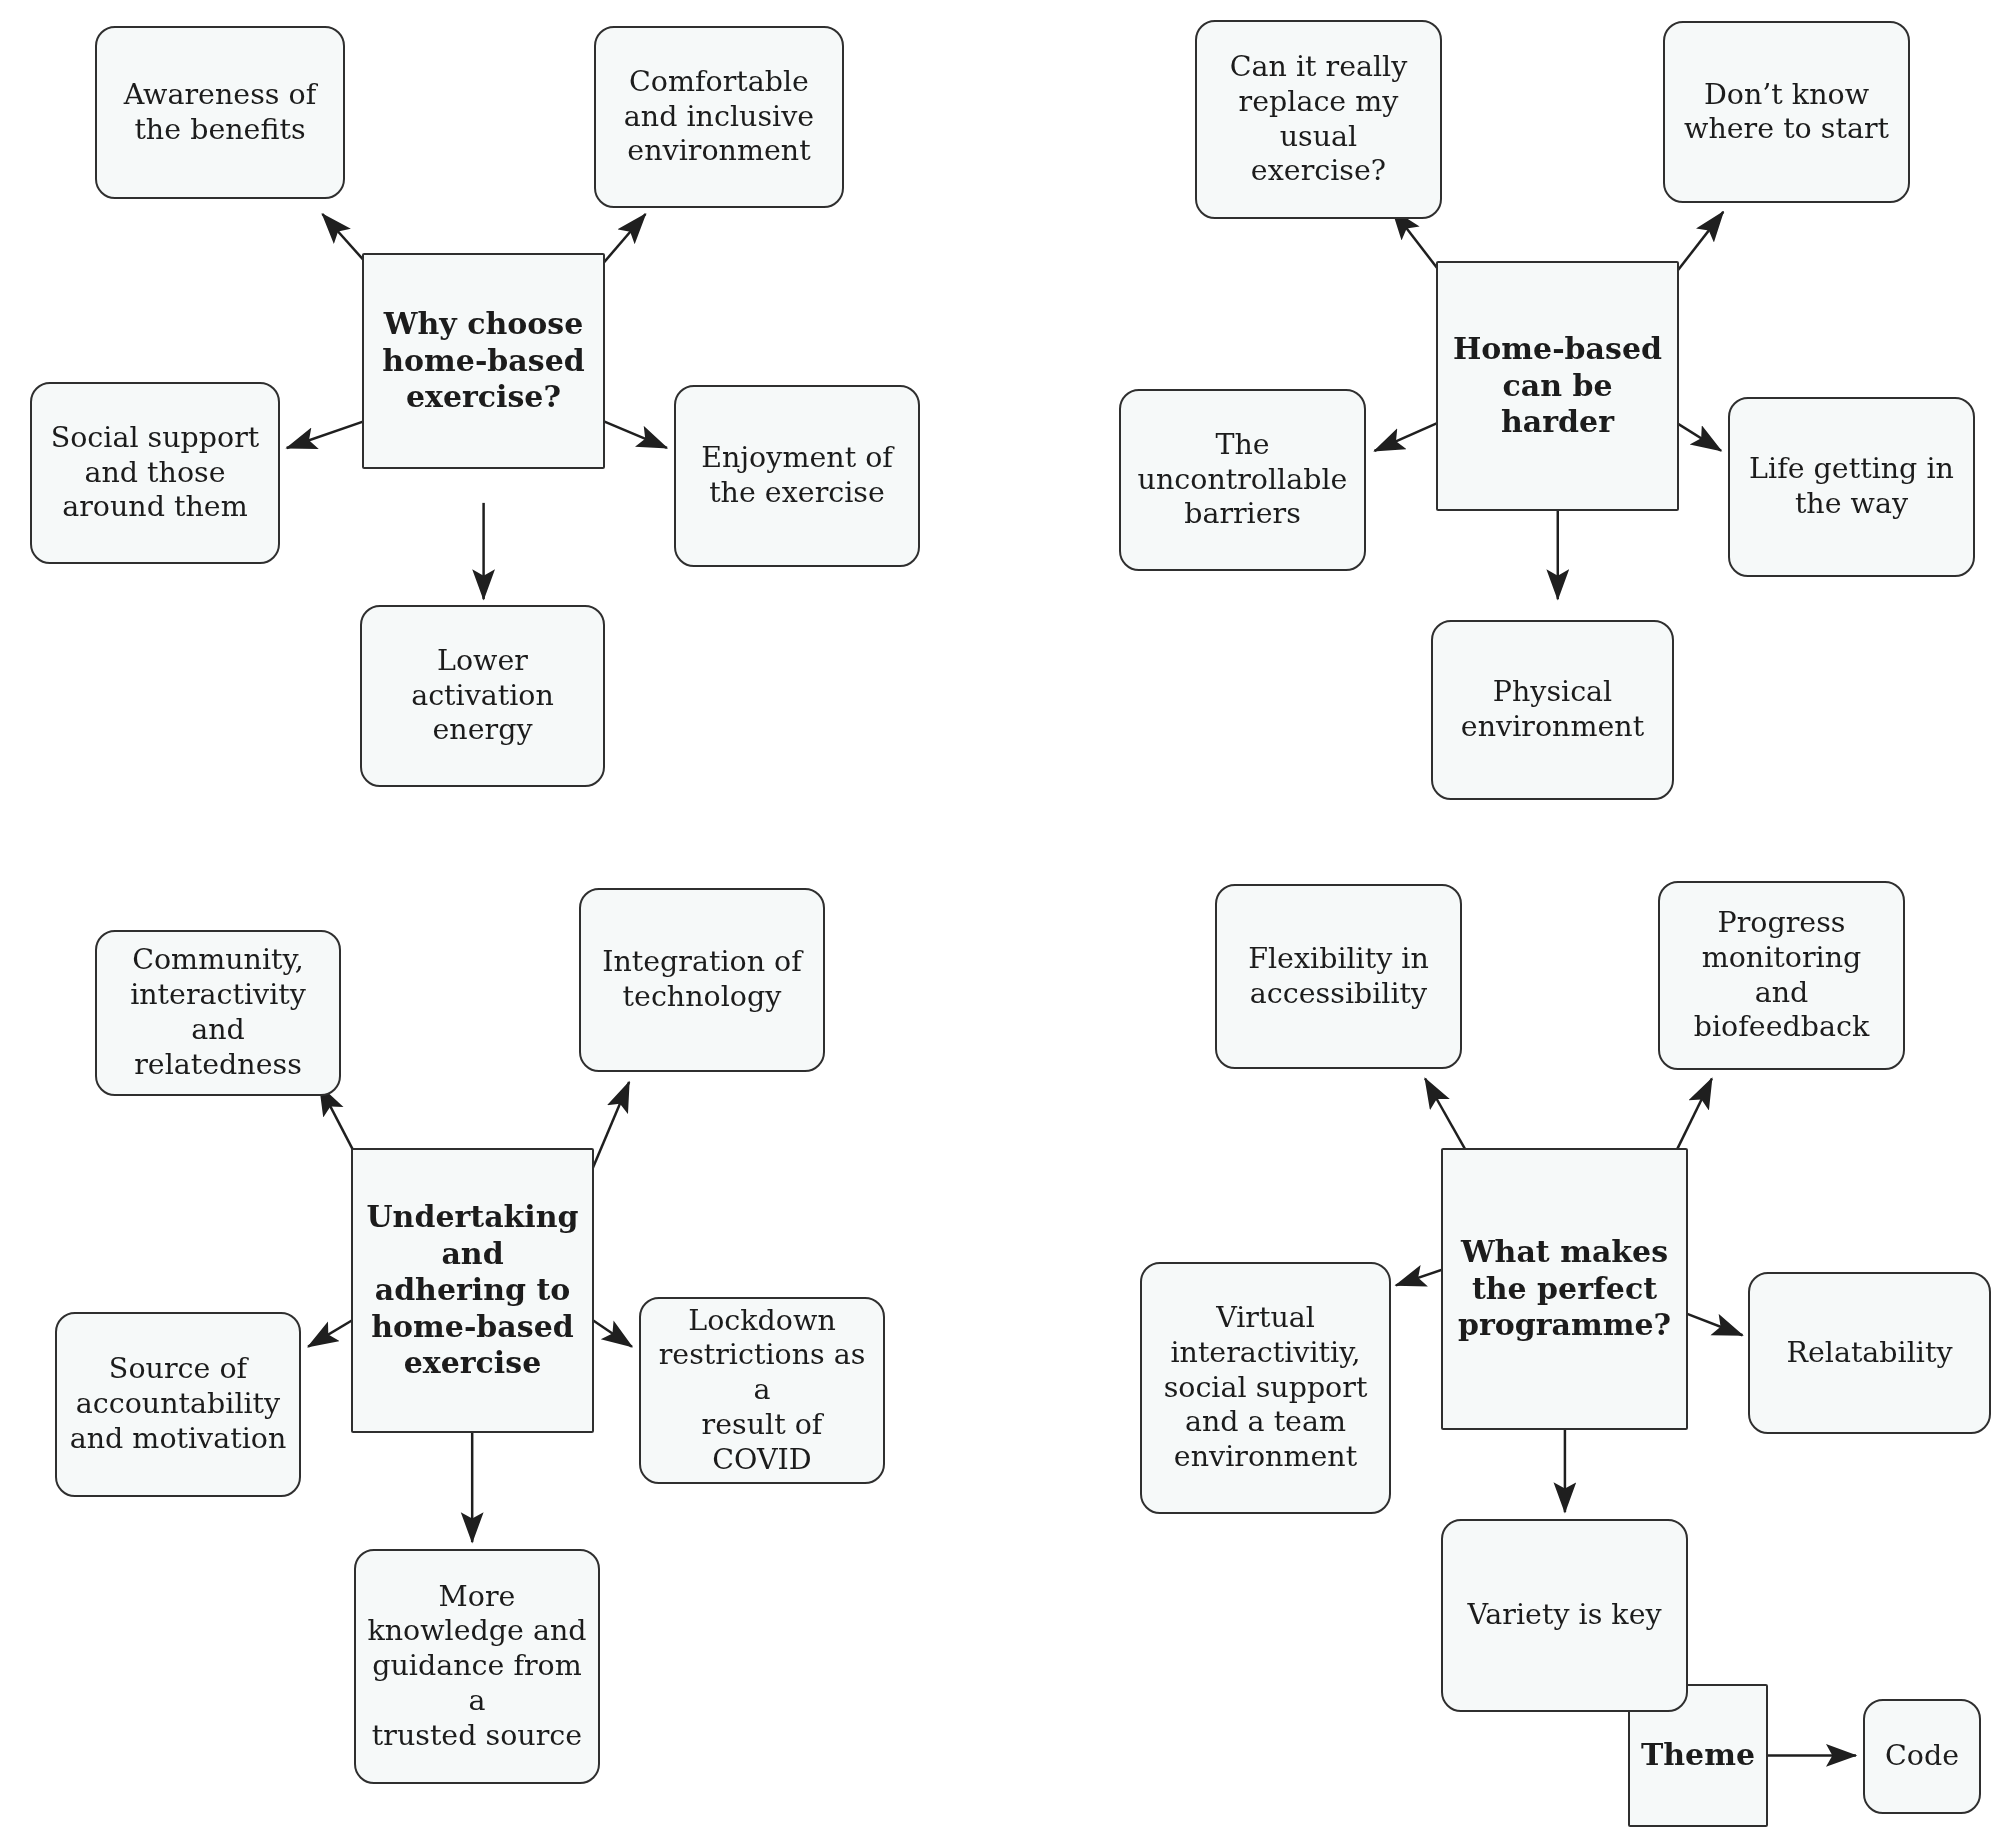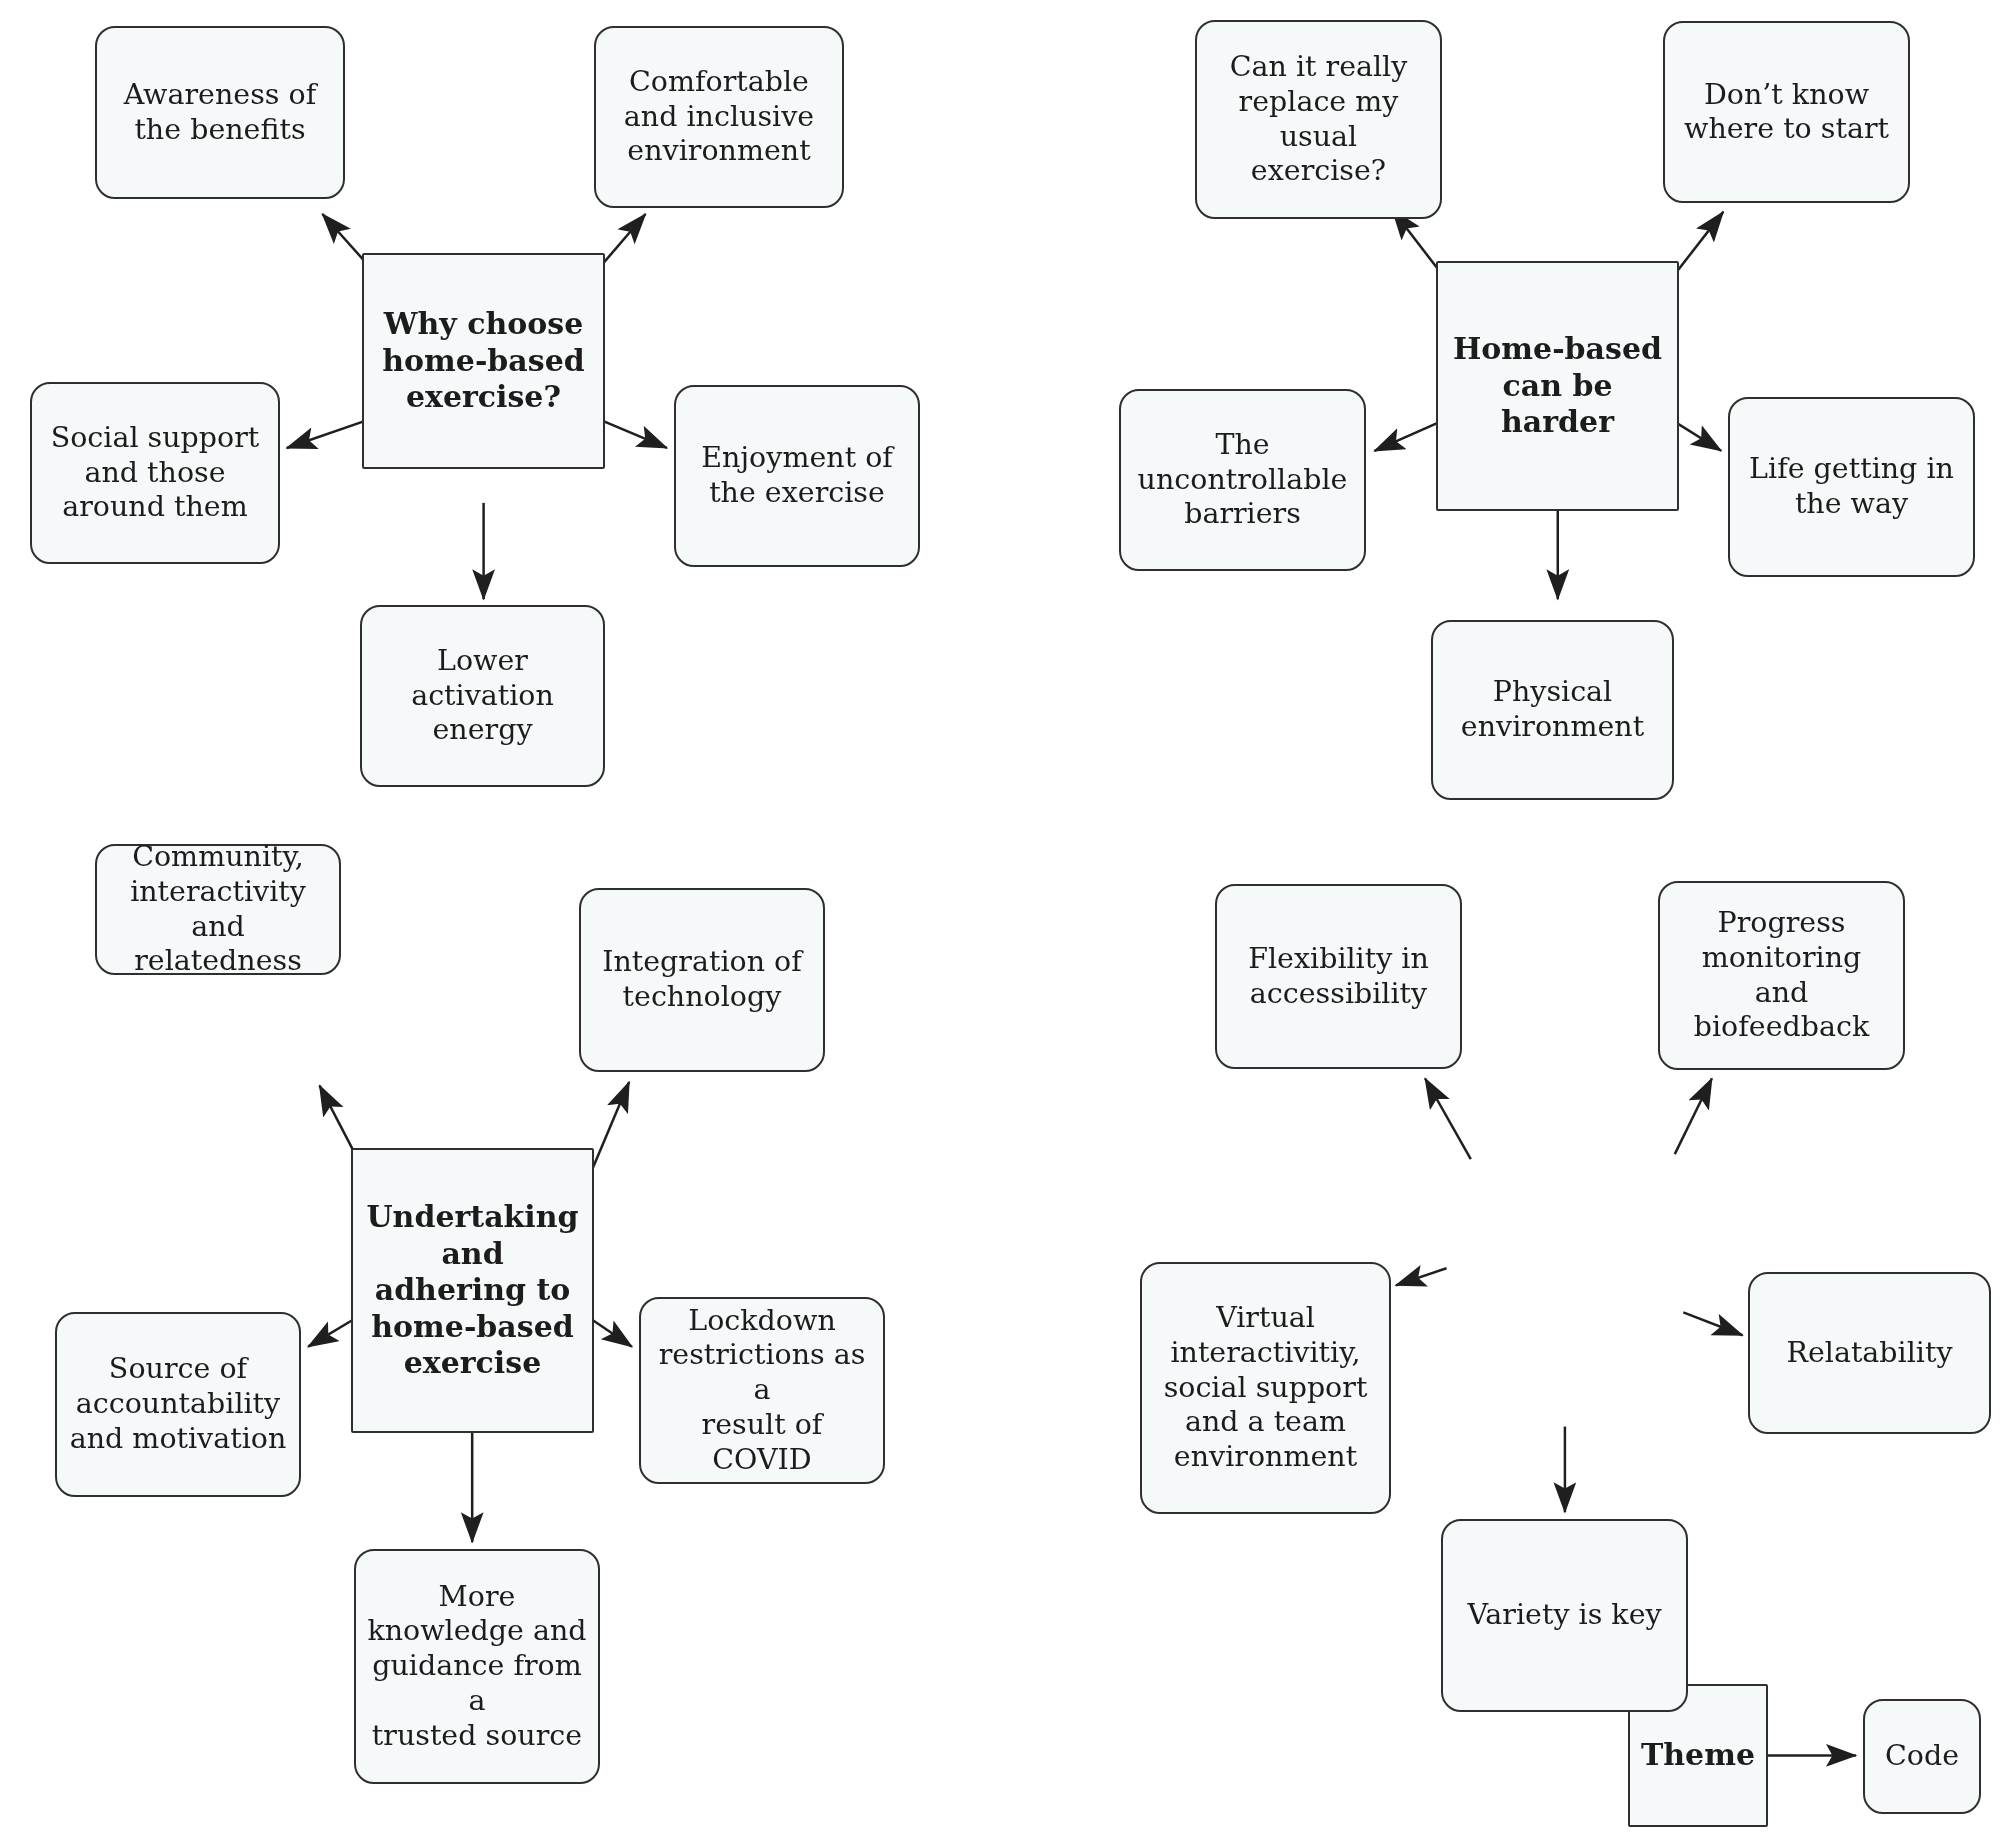--- a/index.html
+++ b/index.html
@@ -119,36 +119,39 @@
 barriers</div>
   <div class="node code" style="left:1728px;top:397px;width:247px;height:180px">Life getting in
 the way</div>
   <div class="node code" style="left:1431px;top:620px;width:243px;height:180px">Physical
 environment</div>
 
   <div class="node theme" style="left:351px;top:1148px;width:243px;height:285px">Undertaking
 and adhering to
 home-based
 exercise</div>
-  <div class="node code" style="left:95px;top:844px;width:246px;height:131px">Community,
+  <div class="node code" style="left:95px;top:930px;width:246px;height:166px">Community,
 interactivity
 and relatedness</div>
   <div class="node code" style="left:579px;top:888px;width:246px;height:184px">Integration of
 technology</div>
   <div class="node code" style="left:55px;top:1312px;width:246px;height:185px">Source of
 accountability
 and motivation</div>
   <div class="node code" style="left:639px;top:1297px;width:246px;height:187px">Lockdown
 restrictions as a
 result of COVID</div>
   <div class="node code" style="left:354px;top:1549px;width:246px;height:235px">More
 knowledge and
 guidance from a
 trusted source</div>
 
+  <div class="node theme" style="left:1441px;top:1148px;width:247px;height:282px">What makes
+the perfect
+programme?</div>
   <div class="node code" style="left:1215px;top:884px;width:247px;height:185px">Flexibility in
 accessibility</div>
   <div class="node code" style="left:1658px;top:881px;width:247px;height:189px">Progress
 monitoring and
 biofeedback</div>
   <div class="node code" style="left:1140px;top:1262px;width:251px;height:252px">Virtual
 interactivitiy,
 social support
 and a team
 environment</div>

